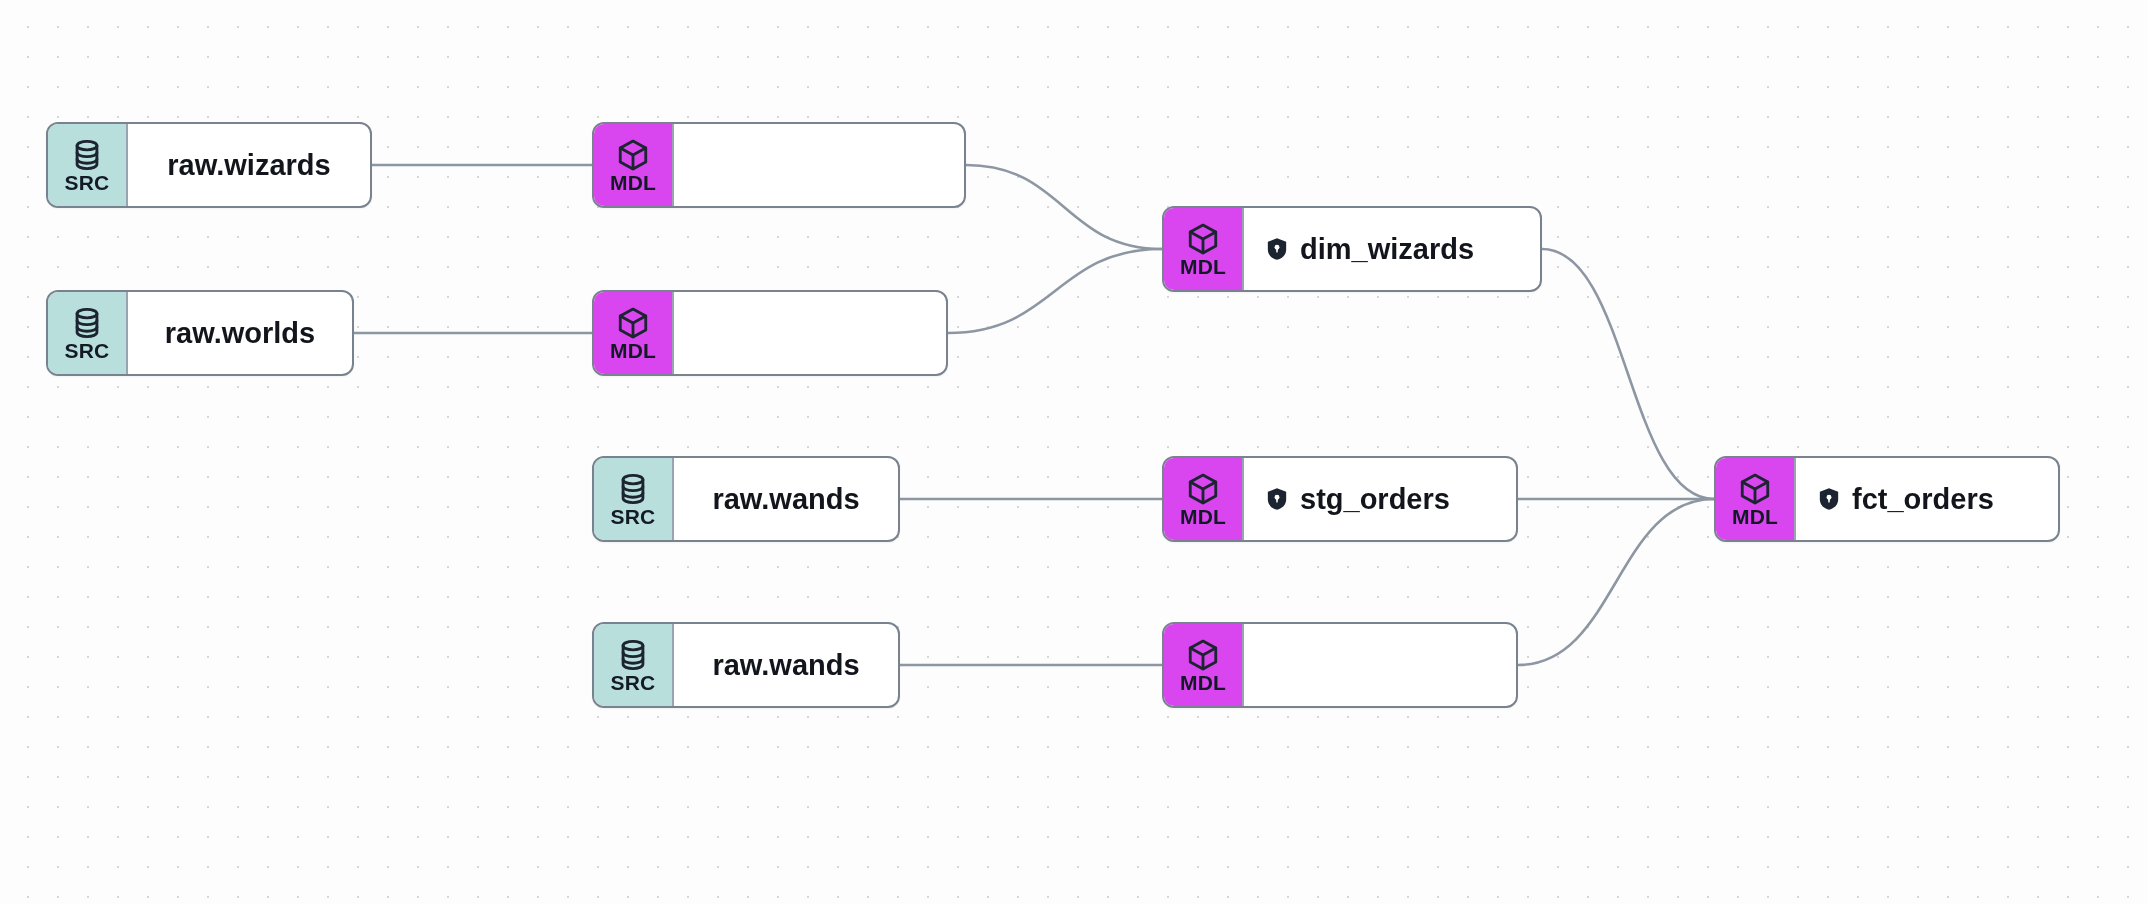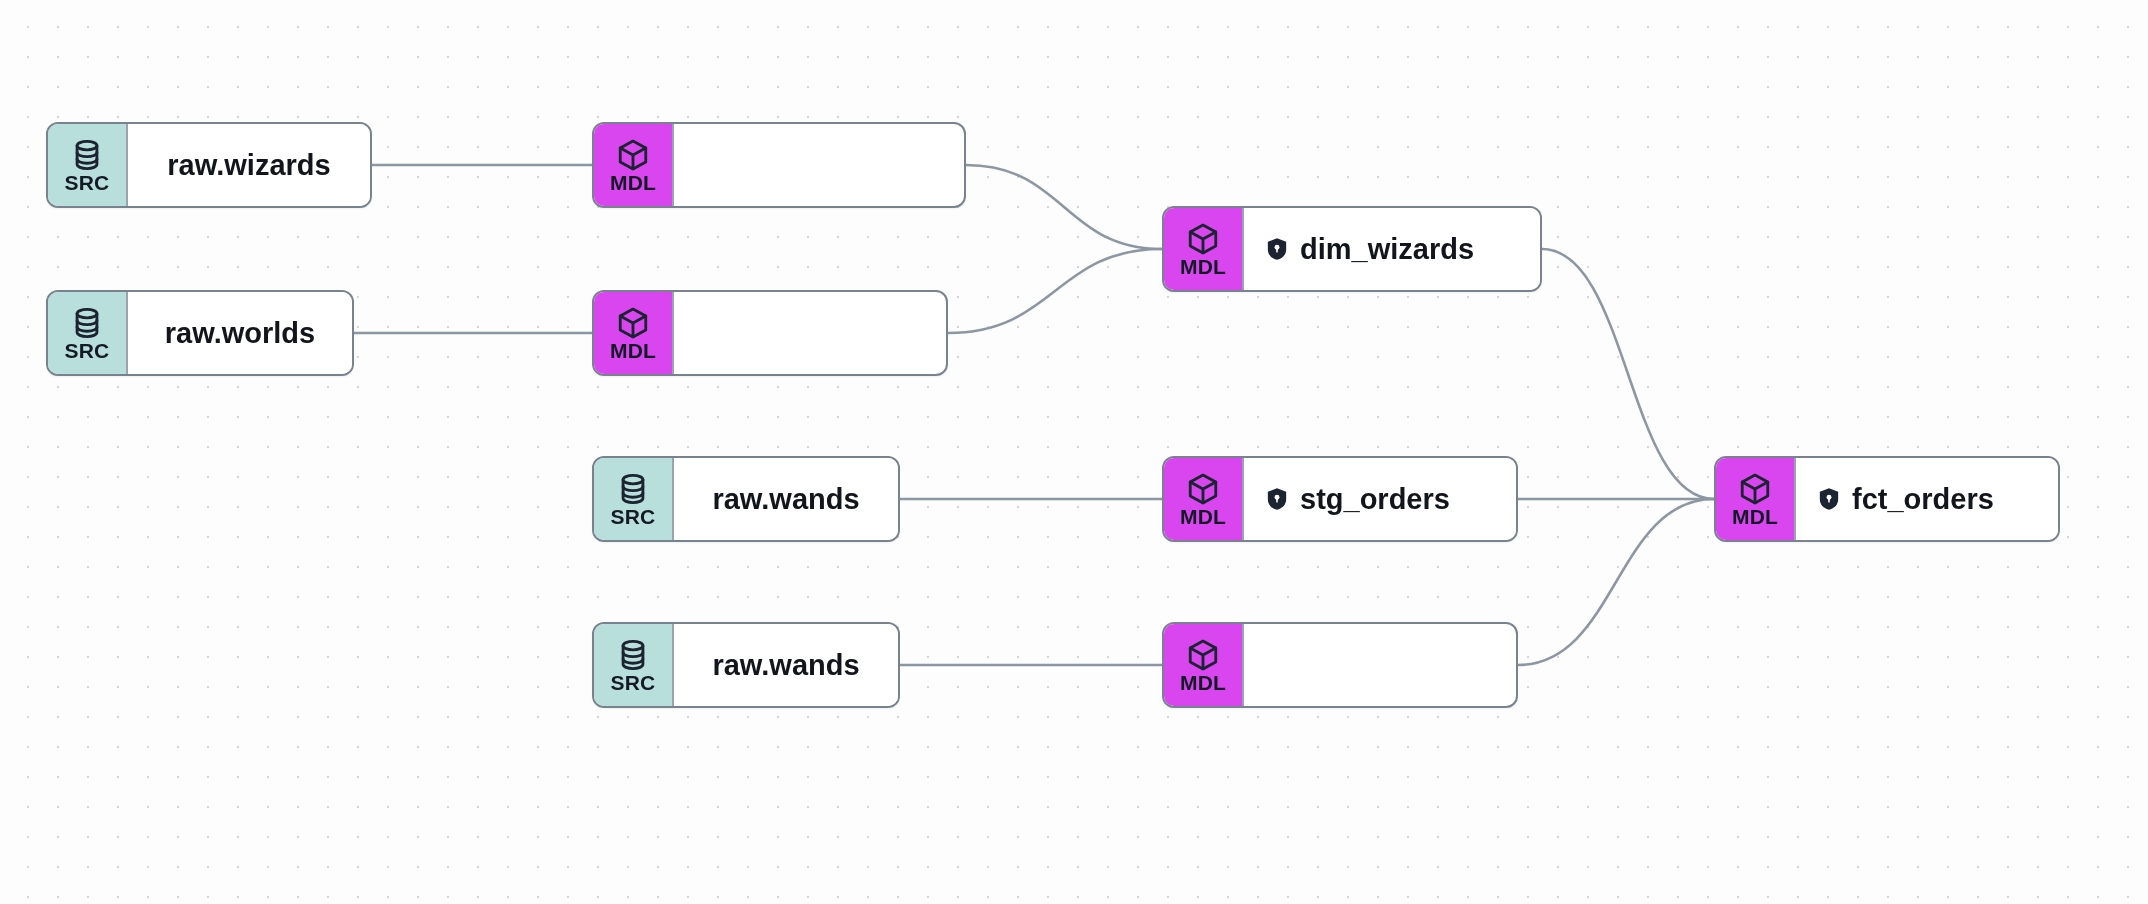--- a/index.html
+++ b/index.html
@@ -73,20 +73,21 @@
   }
 
   .node-body {
     flex: 1 1 auto;
     display: flex;
     align-items: center;
     gap: 12px;
     padding: 0 22px;
     background: #ffffff;
     white-space: nowrap;
+    border-radius: 31px;
   }
 
   .node-body.centered { justify-content: center; }
 
   .lock-icon {
     width: 22px;
     height: 24px;
     flex: 0 0 22px;
   }
 

